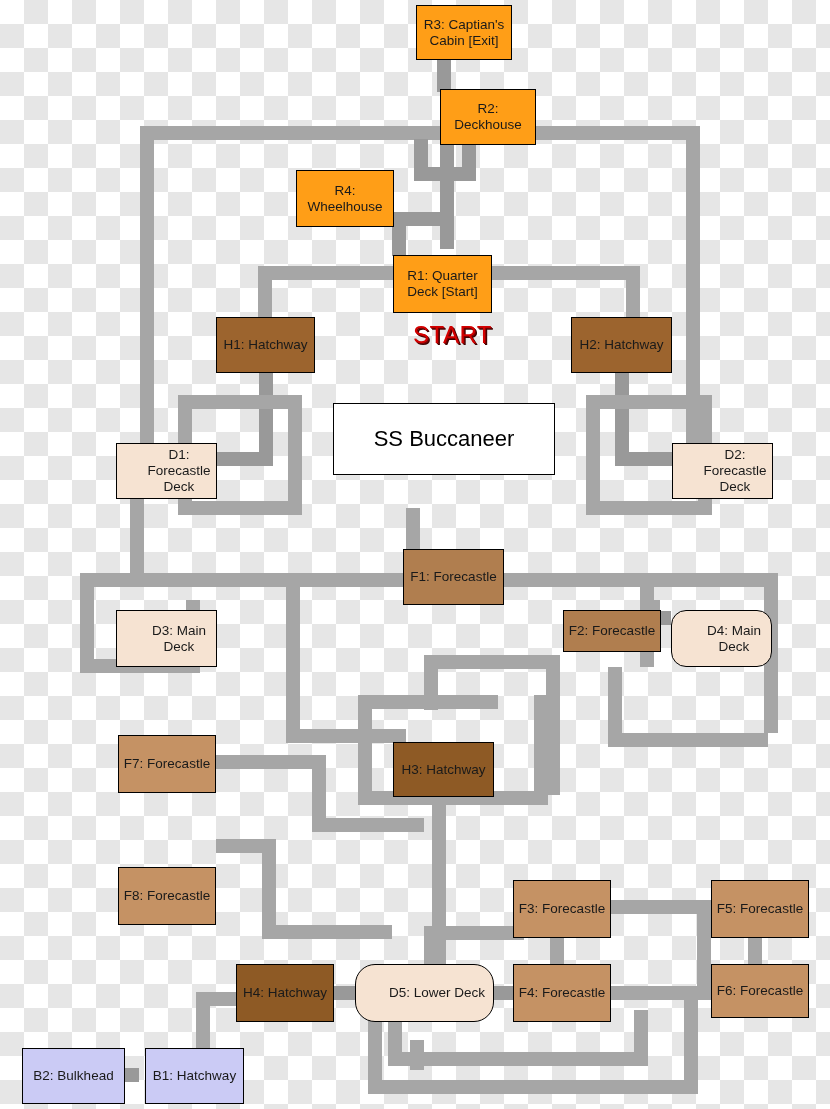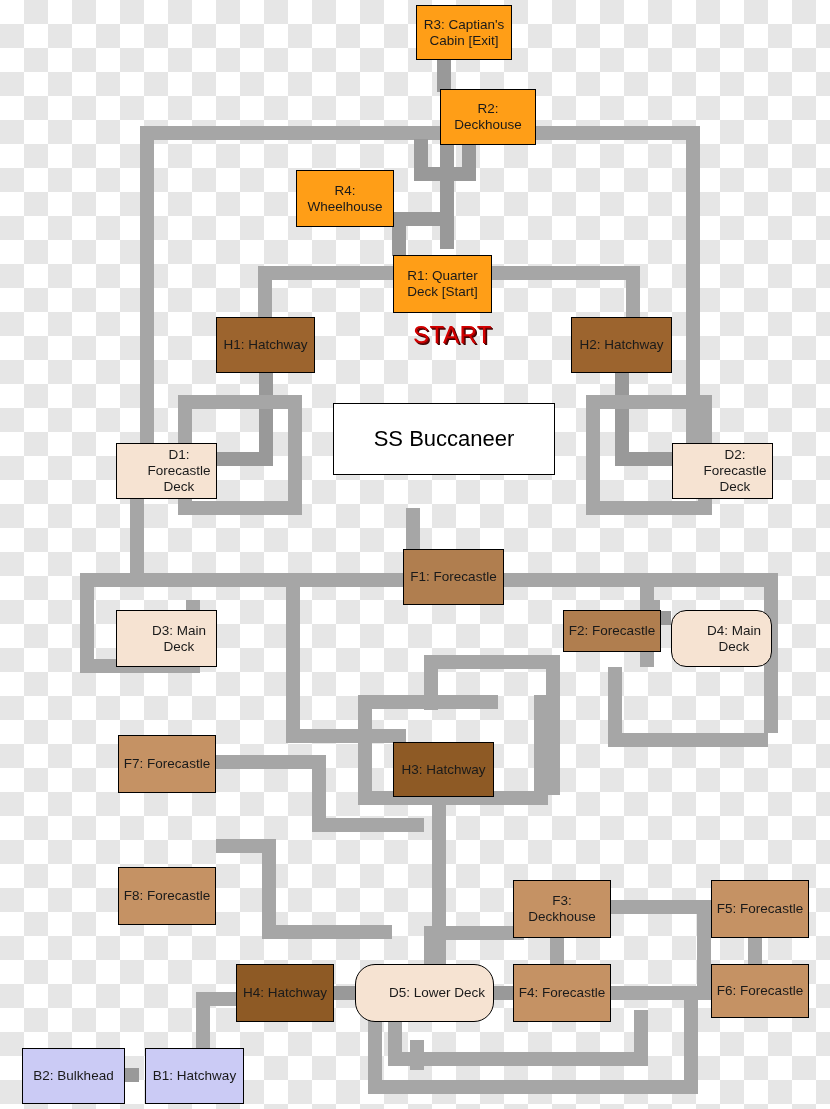--- a/index.html
+++ b/index.html
@@ -154,21 +154,21 @@
       <div class="node n-title" style="left: 333px; top: 403px; width: 222px; height: 72px;">SS Buccaneer</div>
       <div class="node n-deck" style="left: 116px; top: 443px; width: 101px; height: 56px;">D1: Forecastle Deck</div>
       <div class="node n-deck" style="left: 672px; top: 443px; width: 101px; height: 56px;">D2: Forecastle Deck</div>
       <div class="node n-fore-d" style="left: 393px; top: 549px; width: 101px; height: 56px;">F1: Forecastle</div>
       <div class="node n-deck" style="left: 116px; top: 610px; width: 101px; height: 57px;">D3: Main Deck</div>
       <div class="node n-fore-d" style="left: 553px; top: 610px; width: 98px; height: 42px;">F2: Forecastle</div>
       <div class="node n-deck" style="left: 671px; top: 610px; width: 101px; height: 57px; border-radius: 15px;">D4: Main Deck</div>
       <div class="node n-hatch-dark" style="left: 393px; top: 742px; width: 101px; height: 55px;">H3: Hatchway</div>
       <div class="node n-fore" style="left: 118px; top: 735px; width: 98px; height: 58px;">F7: Forecastle</div>
       <div class="node n-fore" style="left: 118px; top: 819px; width: 98px; height: 58px; margin-top: 48px;">F8: Forecastle</div>
-      <div class="node n-fore" style="left: 513px; top: 880px; width: 98px; height: 58px;">F3: Deckhouse</div>
+      <div class="node n-fore" style="left: 513px; top: 880px; width: 98px; height: 58px;">F3: Forecastle</div>
       <div class="node n-fore" style="left: 711px; top: 880px; width: 98px; height: 58px;">F5: Forecastle</div>
       <div class="node n-hatch-dark" style="left: 236px; top: 964px; width: 98px; height: 58px;">H4: Hatchway</div>
       <div class="node n-deck" style="left: 355px; top: 964px; width: 139px; height: 58px; border-radius: 20px;">D5: Lower Deck</div>
       <div class="node n-fore" style="left: 513px; top: 964px; width: 98px; height: 58px;">F4: Forecastle</div>
       <div class="node n-fore" style="left: 711px; top: 964px; width: 98px; height: 54px;">F6: Forecastle</div>
       <div class="node n-bulk" style="left: 14px; top: 1048px; width: 103px; height: 56px;">B2: Bulkhead</div>
       <div class="node n-bulk" style="left: 137px; top: 1048px; width: 99px; height: 56px;">B1: Hatchway</div>
     </div>
   <div class="start-label" id="start-marker" style="left: 413px; top: 321px;">START</div>
 </div>

